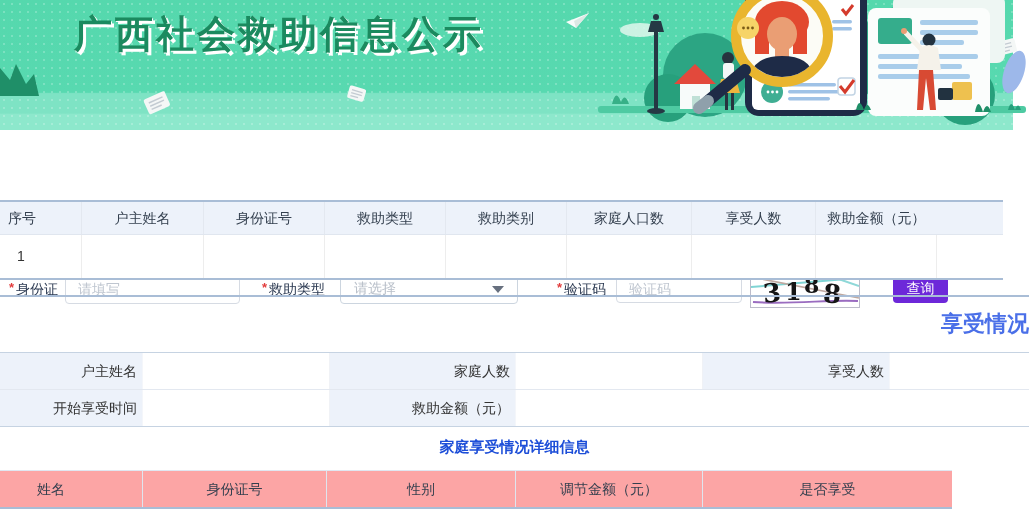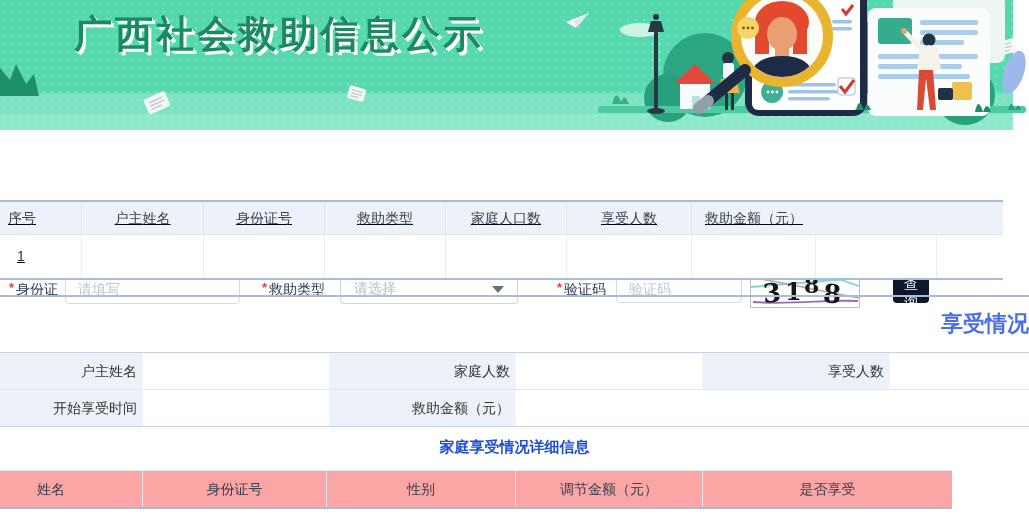--- a/index.html
+++ b/index.html
@@ -30,26 +30,26 @@
   .sel-arrow{position:absolute;right:13px;top:12px;width:0;height:0;
        border-left:6px solid transparent;border-right:6px solid transparent;border-top:7px solid #67707f;}
   .captcha{position:absolute;left:750px;top:141px;width:110px;height:37px;box-sizing:border-box;
        border:1px solid #bcbcca;background:#fff;overflow:hidden;cursor:pointer;}
   .cap-d{position:absolute;color:#151515;font-family:"DejaVu Serif","Liberation Serif",serif;font-weight:bold;line-height:1;}
   .cap-d0{left:12px;top:8px;font-size:26px;transform:rotate(-5deg);}
   .cap-d1{left:34px;top:8px;font-size:24px;}
   .cap-d2{left:53px;top:2px;font-size:22px;}
   .cap-d3{left:72px;top:9px;font-size:26px;transform:rotate(4deg);}
   .cap-noise{position:absolute;left:0;top:0;}
-  .btn-query{position:absolute;left:893px;top:145px;width:36px;height:28px;background:#0f172a;
+  .btn-query{position:absolute;left:893px;top:145px;width:55px;height:28px;background:#6d28d9;
        color:#fff;font-size:14px;border:none;border-radius:4px;cursor:pointer;
        font-family:"Liberation Sans","DejaVu Sans",sans-serif;}
 
   
-  .mt{position:absolute;top:200px;left:0;width:1003px;border-top:2px solid #a9bdd6;border-bottom:2px solid #a9bdd6;text-decoration:underline;}
+  .mt{position:absolute;top:200px;left:0;width:1003px;border-top:2px solid #a9bdd6;border-bottom:2px solid #a9bdd6;}
   .mt-head{display:grid;grid-template-columns:82px 122px 121px 121px 121px 125px 124px 121px minmax(0,1fr);
        background:#edf2fa;height:32px;border-bottom:1px solid #e0e6ef;}
   .mt-head>div{font-size:14px;color:#333f4e;text-align:center;line-height:32px;
        border-right:1px solid #e3e8f0;overflow:hidden;white-space:nowrap;}
   .mt-head>div:first-child{text-align:left;padding-left:8px;}
   .mt-head>div:last-child{border-right:none;}
   .mt-body{display:grid;grid-template-columns:82px 122px 121px 121px 121px 125px 124px 121px minmax(0,1fr);
        height:43px;background:#fff;}
   .mt-body>div{border-right:1px solid #ededed;line-height:43px;font-size:14px;color:#333;}
   .mt-body>div:first-child{padding-left:17px;}
@@ -233,20 +233,21 @@
 
     <button class="btn-query">查询</button>
   </div>
 
   <div class="mt">
     <div class="mt-head">
       <div>序号</div>
       <div>户主姓名</div>
       <div>身份证号</div>
       <div>救助类型</div>
+      <div>救助类别</div>
       <div>家庭人口数</div>
       <div>享受人数</div>
       <div>救助金额（元）</div>
     </div>
     <div class="mt-body">
       <div>1</div>
       <div></div>
       <div></div>
       <div></div>
       <div></div>

